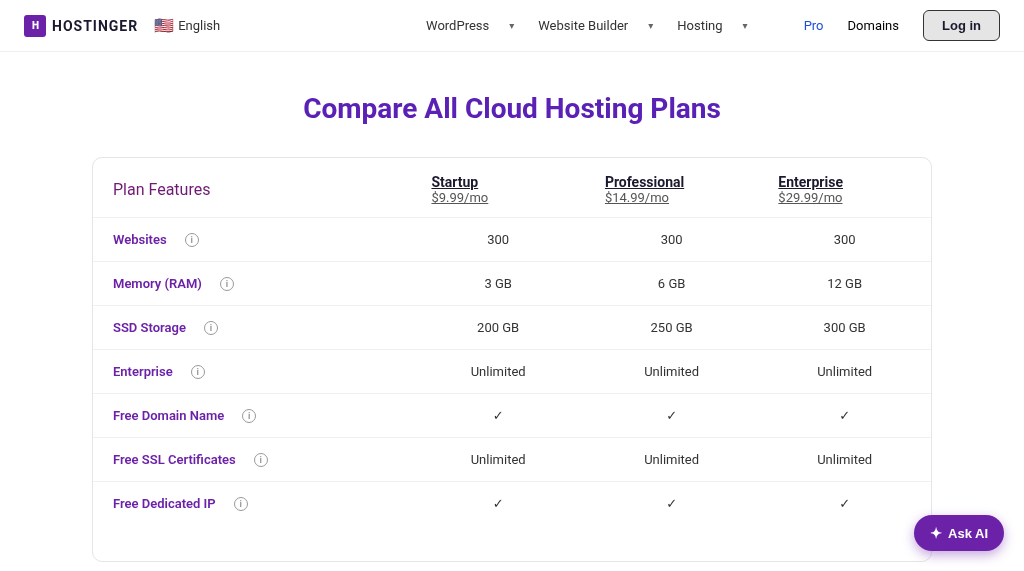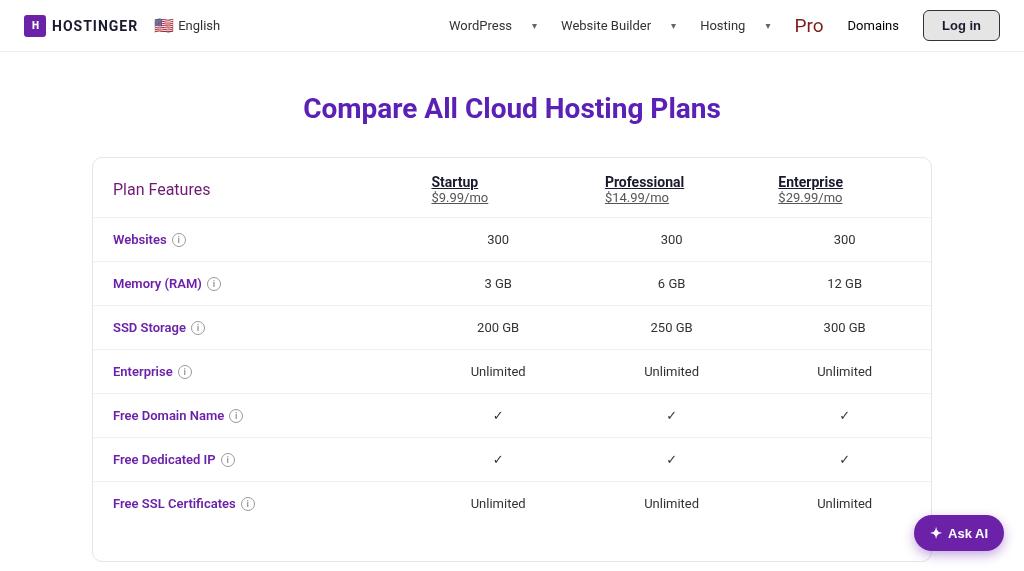--- a/index.html
+++ b/index.html
@@ -22,21 +22,21 @@
       display: flex; align-items: center; justify-content: center;
       color: #fff; font-size: 10px; font-weight: 900; letter-spacing: -1px;
     }
     .logo-text { color: #1a1a2e; font-weight: 700; font-size: 14px; letter-spacing: 1px; text-transform: uppercase; }
     .lang-selector { display: flex; align-items: center; gap: 4px; font-size: 13px; color: #333; cursor: pointer; }
     .flag { font-size: 16px; }
 
     .header-nav { display: flex; align-items: center; gap: 24px; }
     .nav-item { font-size: 13px; color: #333; cursor: pointer; display: flex; align-items: center; gap: 20px; white-space: nowrap; }
     .chevron { font-size: 10px; color: #666; }
-    .nav-pro { font-size: 19px; color: #7f1d1d; cursor: pointer; }
+    .nav-pro { font-size: 13px; color: #1d4ed8; cursor: pointer; margin-left: 32px; }
     .nav-domains { font-size: 13px; color: #000000; cursor: pointer; }
     .login-btn {
       padding: 7px 18px;
       border: 1.5px solid #333;
       border-radius: 6px;
       background: #e5e5e5;
       font-size: 13px;
       font-weight: 600;
       cursor: pointer;
       color: #1a1a2e;
@@ -164,21 +164,21 @@
       font-weight: 600;
       cursor: pointer;
       display: flex;
       align-items: center;
       gap: 6px;
       box-shadow: 0 4px 12px rgba(107,33,168,0.4);
     }
     .ai-star { font-size: 14px; }
 
     .feature-cell { vertical-align: middle; }
-    .feature-label-wrap { display: flex; align-items: center; gap: 5px; }
+    .feature-label-wrap { display: flex; align-items: center; gap: 18px; }
   </style>
 </head>
 <body>
 
 <header class="header">
   <div class="header-left">
     <div class="logo">
       <div class="logo-box">
         <span>H</span>
       </div>
@@ -290,38 +290,38 @@
                 <span class="info-icon">i</span>
               </div>
             </td>
             <td class="td-check">✓</td>
             <td class="td-check">✓</td>
             <td class="td-check">✓</td>
           </tr>
           <tr>
             <td class="feature-cell">
               <div class="feature-label-wrap">
+                <span class="td-feature">Free SSL Certificates</span>
+                <span class="info-icon">i</span>
+              </div>
+            </td>
+            <td class="td-unlimited">Unlimited</td>
+            <td class="td-unlimited">Unlimited</td>
+            <td class="td-unlimited">Unlimited</td>
+          </tr>
+          <tr>
+            <td class="feature-cell">
+              <div class="feature-label-wrap">
                 <span class="td-feature">Free Dedicated IP</span>
                 <span class="info-icon">i</span>
               </div>
             </td>
             <td class="td-check">✓</td>
             <td class="td-check">✓</td>
             <td class="td-check">✓</td>
-          </tr>
-          <tr>
-            <td class="feature-cell">
-              <div class="feature-label-wrap">
-                <span class="td-feature">Free SSL Certificates</span>
-                <span class="info-icon">i</span>
-              </div>
-            </td>
-            <td class="td-unlimited">Unlimited</td>
-            <td class="td-unlimited">Unlimited</td>
-            <td class="td-unlimited">Unlimited</td>
           </tr>
         </tbody>
       <tfoot>
         <tr>
           <td></td>
           <td>
             
           </td>
           <td>
             

